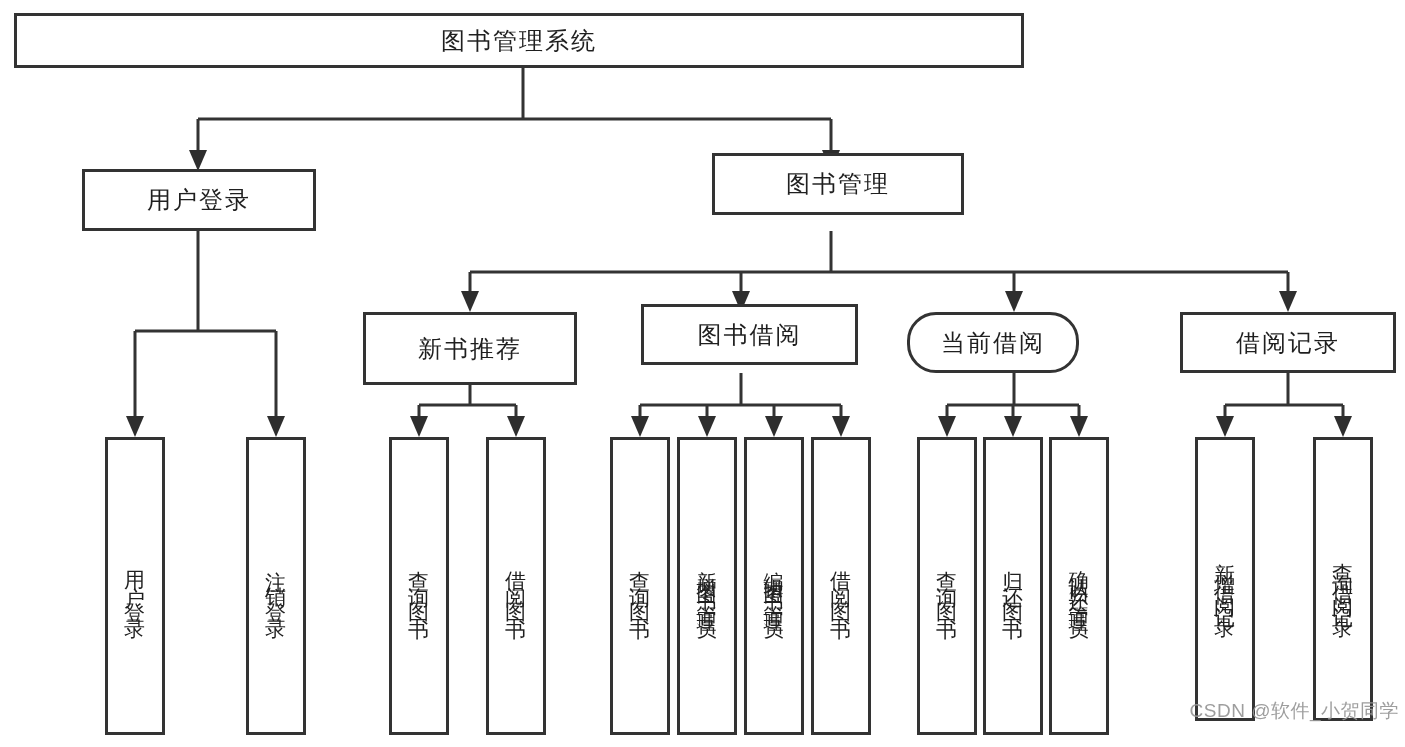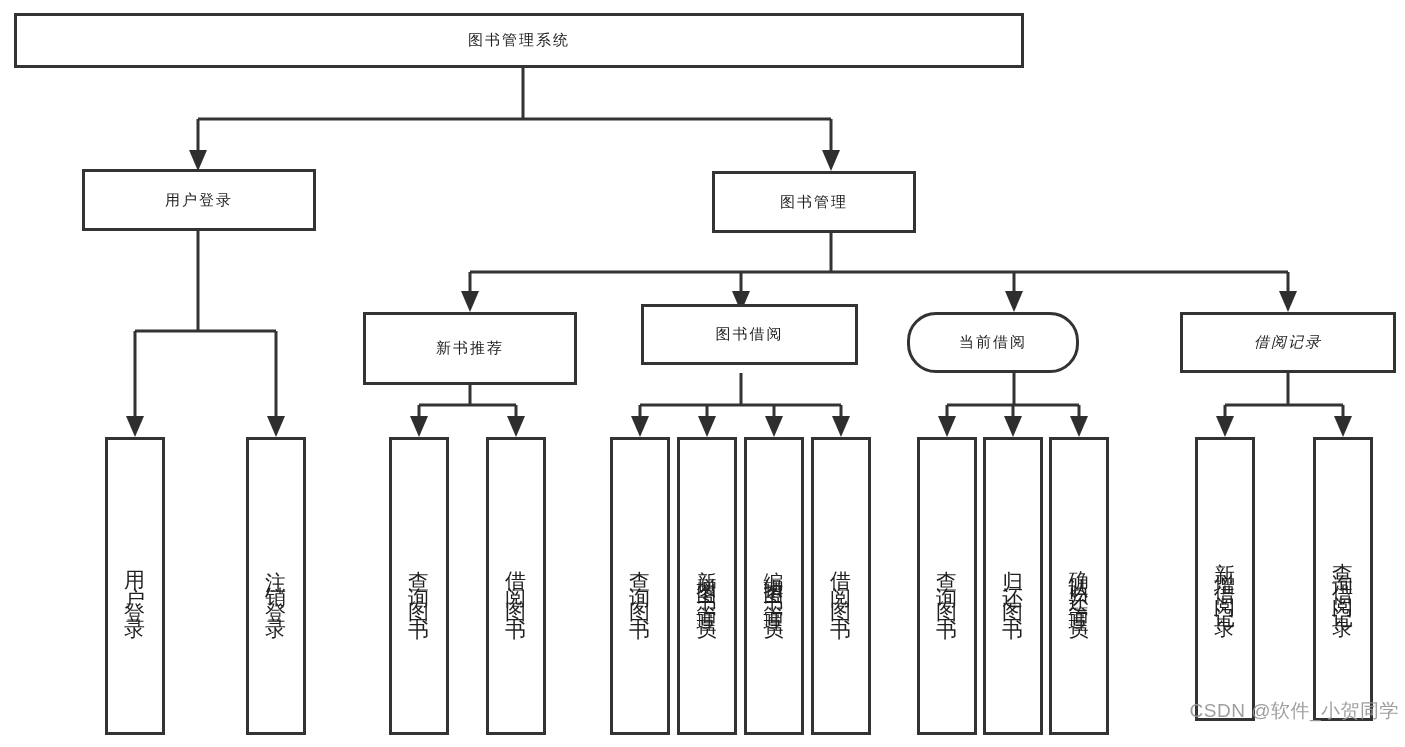--- a/index.html
+++ b/index.html
@@ -21,21 +21,21 @@
     left: 0; top: 0;
     width: 1405px; height: 747px;
   }
   .hbox {
     position: absolute;
     border: 3px solid #333333;
     background: #ffffff;
     display: flex;
     align-items: center;
     justify-content: center;
-    font-size: 15px;
+    font-size: 24px;
     letter-spacing: 2px;
     color: #1f1f1f;
     z-index: 2;
   }
   .vbox {
     position: absolute;
     border: 3px solid #333333;
     background: #ffffff;
     display: flex;
     align-items: center;
@@ -102,26 +102,26 @@
       <polygon points="1004,416 1022,416 1013,437"></polygon>
       <polygon points="1070,416 1088,416 1079,437"></polygon>
       <polygon points="1216,416 1234,416 1225,437"></polygon>
       <polygon points="1334,416 1352,416 1343,437"></polygon>
     </g>
   </svg>
 
   <div class="hbox" style="left:14px; top:13px; width:1010px; height:55px;">图书管理系统</div>
 
   <div class="hbox" style="left:82px; top:169px; width:234px; height:62px;">用户登录</div>
-  <div class="hbox" style="left:712px; top:171px; width:204px; height:62px;">图书管理</div>
+  <div class="hbox" style="left:712px; top:153px; width:252px; height:62px;">图书管理</div>
 
   <div class="hbox" style="left:363px; top:312px; width:214px; height:73px;">新书推荐</div>
   <div class="hbox" style="left:633px; top:304px; width:217px; height:61px;margin-left:8px;">图书借阅</div>
   <div class="hbox" style="left:907px; top:312px; width:172px; height:61px;border-radius:29px;">当前借阅</div>
-  <div class="hbox" style="left:1180px; top:312px; width:216px; height:61px;font-style:italic;">借阅记录</div>
+  <div class="hbox" style="left:1180px; top:312px; width:216px; height:61px;">借阅记录</div>
 
   <div class="vbox sp4" style="left:105px; top:437px; width:60px; height:298px;">用户登录</div>
   <div class="vbox sp4" style="left:246px; top:437px; width:60px; height:298px;">注销登录</div>
 
   <div class="vbox sp4" style="left:389px; top:437px; width:60px; height:298px;">查询图书</div>
   <div class="vbox sp4" style="left:486px; top:437px; width:60px; height:298px;">借阅图书</div>
 
   <div class="vbox sp4" style="left:610px; top:437px; width:60px; height:298px;">查询图书</div>
   <div class="vbox sp9" style="left:677px; top:437px; width:60px; height:298px;">新增图书（管理员）</div>
   <div class="vbox sp9" style="left:744px; top:437px; width:60px; height:298px;">编辑图书（管理员）</div>

